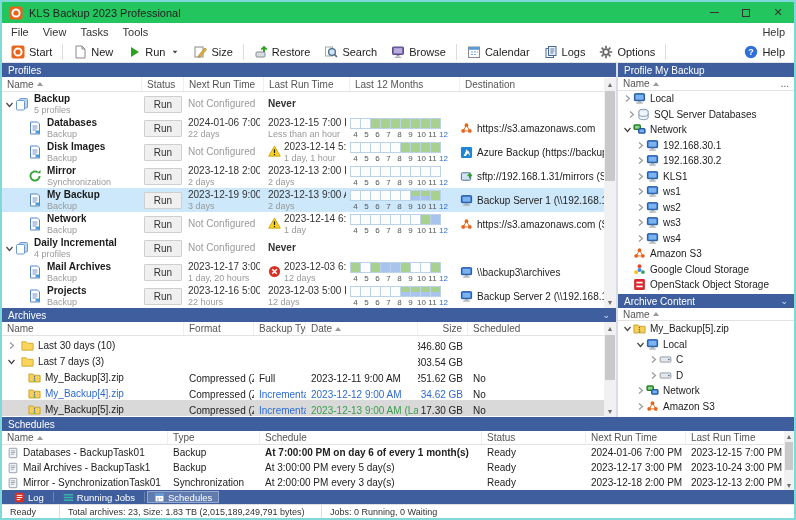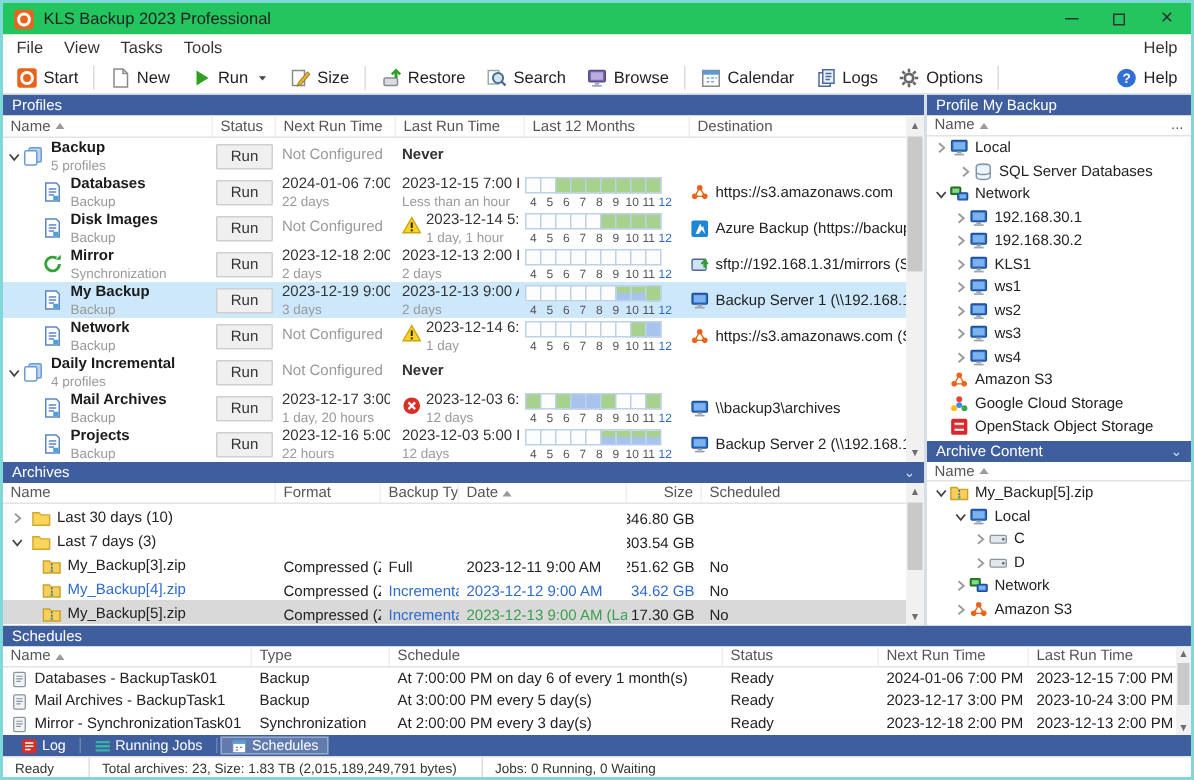--- a/index.html
+++ b/index.html
@@ -1017,21 +1017,21 @@
             <span style="display:inline-flex;">
               <svg width="13" height="13" viewBox="0 0 14 14">
                 <rect x="1.5" y="1.8" width="11" height="7.6" rx="0.8" fill="#2e75d4" stroke="#1f4f90"></rect>
                 <rect x="2.8" y="3" width="8.4" height="5.2" fill="#7db2ec"></rect>
                 <rect x="5.3" y="9.6" width="3.4" height="1.5" fill="#9aa2ad"></rect>
                 <rect x="3.5" y="11.3" width="7" height="1.2" fill="#9aa2ad"></rect>
               </svg>
             </span>
             <span class="lbl">Local</span>
           </div>
-          <div class="trow" style="padding-left:20px;">
+          <div class="trow" style="padding-left:8px;">
             <span class="chevbox">
               <svg width="11" height="11" viewBox="0 0 11 11">
                 <path d="M4 2.5 7.5 5.5 4 8.5" fill="none" stroke="#9a9a9a" stroke-width="1.2"></path>
               </svg>
             </span>
             <span style="display:inline-flex;">
               <svg width="13" height="13" viewBox="0 0 14 14">
                 <ellipse cx="7" cy="3.4" rx="5" ry="2" fill="#dcebf7" stroke="#7a93a8"></ellipse>
                 <path d="M2 3.4v7.2c0 1.1 2.2 2 5 2s5-.9 5-2V3.4" fill="#eef5fb" stroke="#7a93a8"></path>
                 <path d="M2 7c0 1.1 2.2 2 5 2s5-.9 5-2" fill="none" stroke="#7a93a8"></path>
@@ -1345,21 +1345,21 @@
                 <svg width="12" height="12" viewBox="0 0 14 14">
                   <rect x="2.5" y="1.5" width="9" height="11" rx="1" fill="#f2f4f7" stroke="#8a93a0"></rect>
                   <path d="M4.5 4.5h5M4.5 6.5h5M4.5 8.5h3.5" stroke="#8a93a0" stroke-width="0.9"></path>
                 </svg>
               </span>
               <span>Databases - BackupTask01</span>
             </div>
     <div class="acell" style="width:92px;">
               <span>Backup</span>
             </div>
-    <div class="acell" style="width:222px;">
+    <div class="acell" style="width:222px;font-weight:bold;">
               <span>At 7:00:00 PM on day 6 of every 1 month(s)</span>
             </div>
     <div class="acell" style="width:104px;">
               <span>Ready</span>
             </div>
     <div class="acell" style="width:100px;">
               <span>2024-01-06 7:00 PM</span>
             </div>
     <div class="acell" style="flex:1;">
               <span>2023-12-15 7:00 PM</span>

